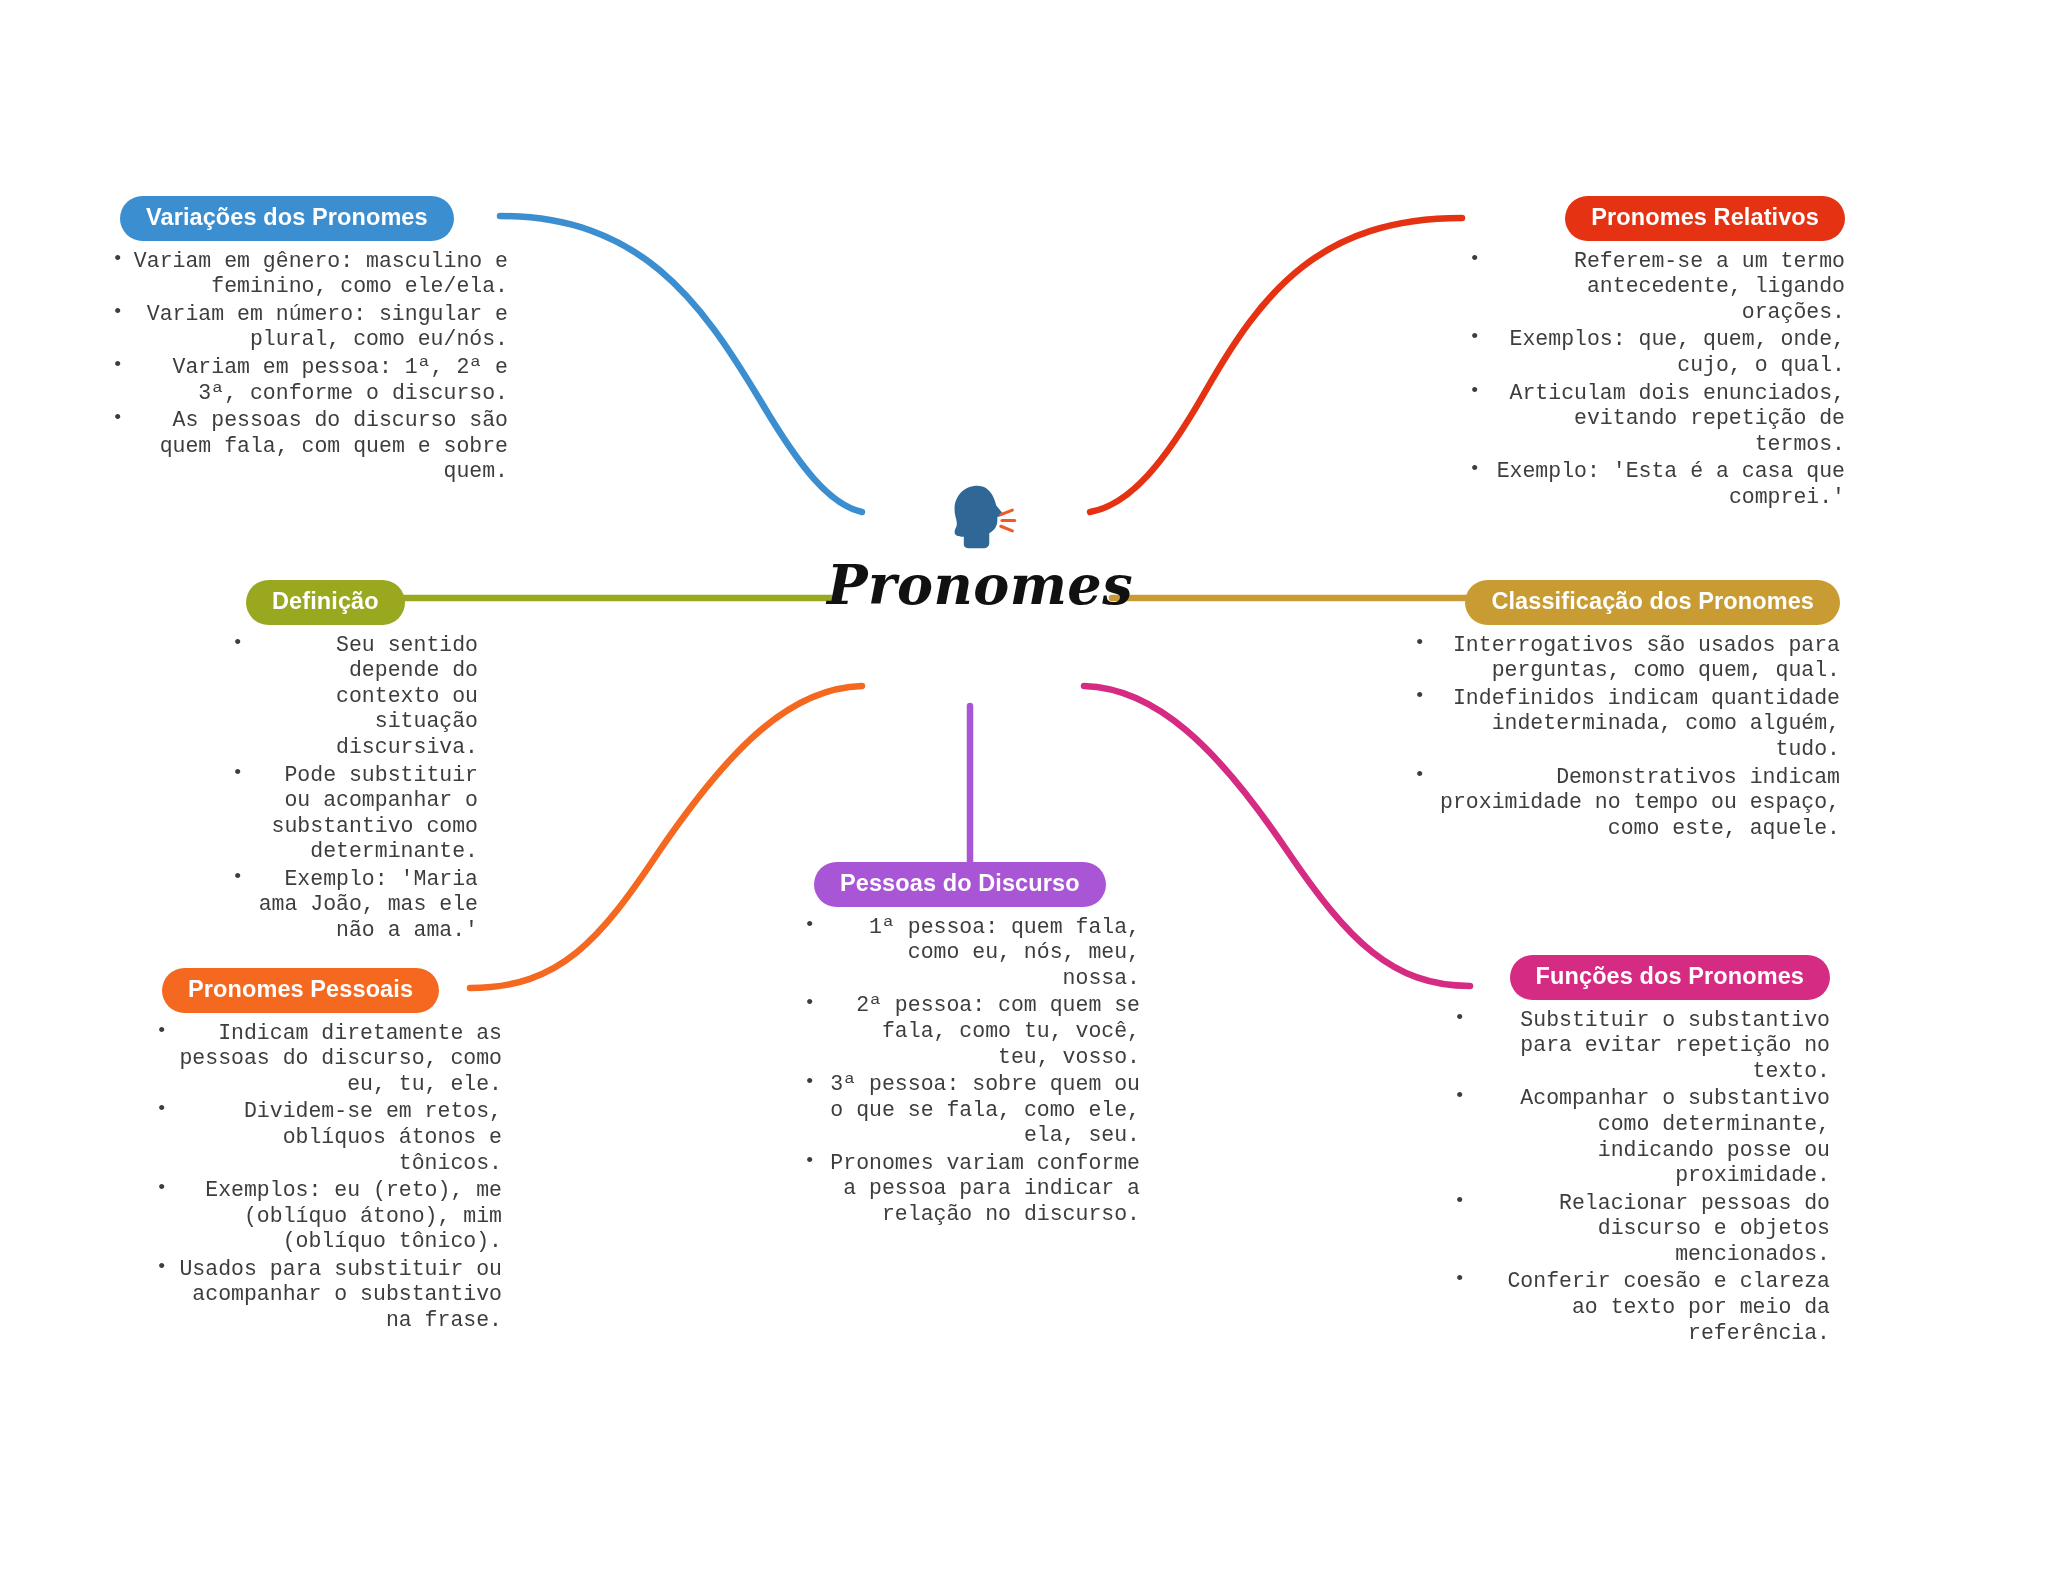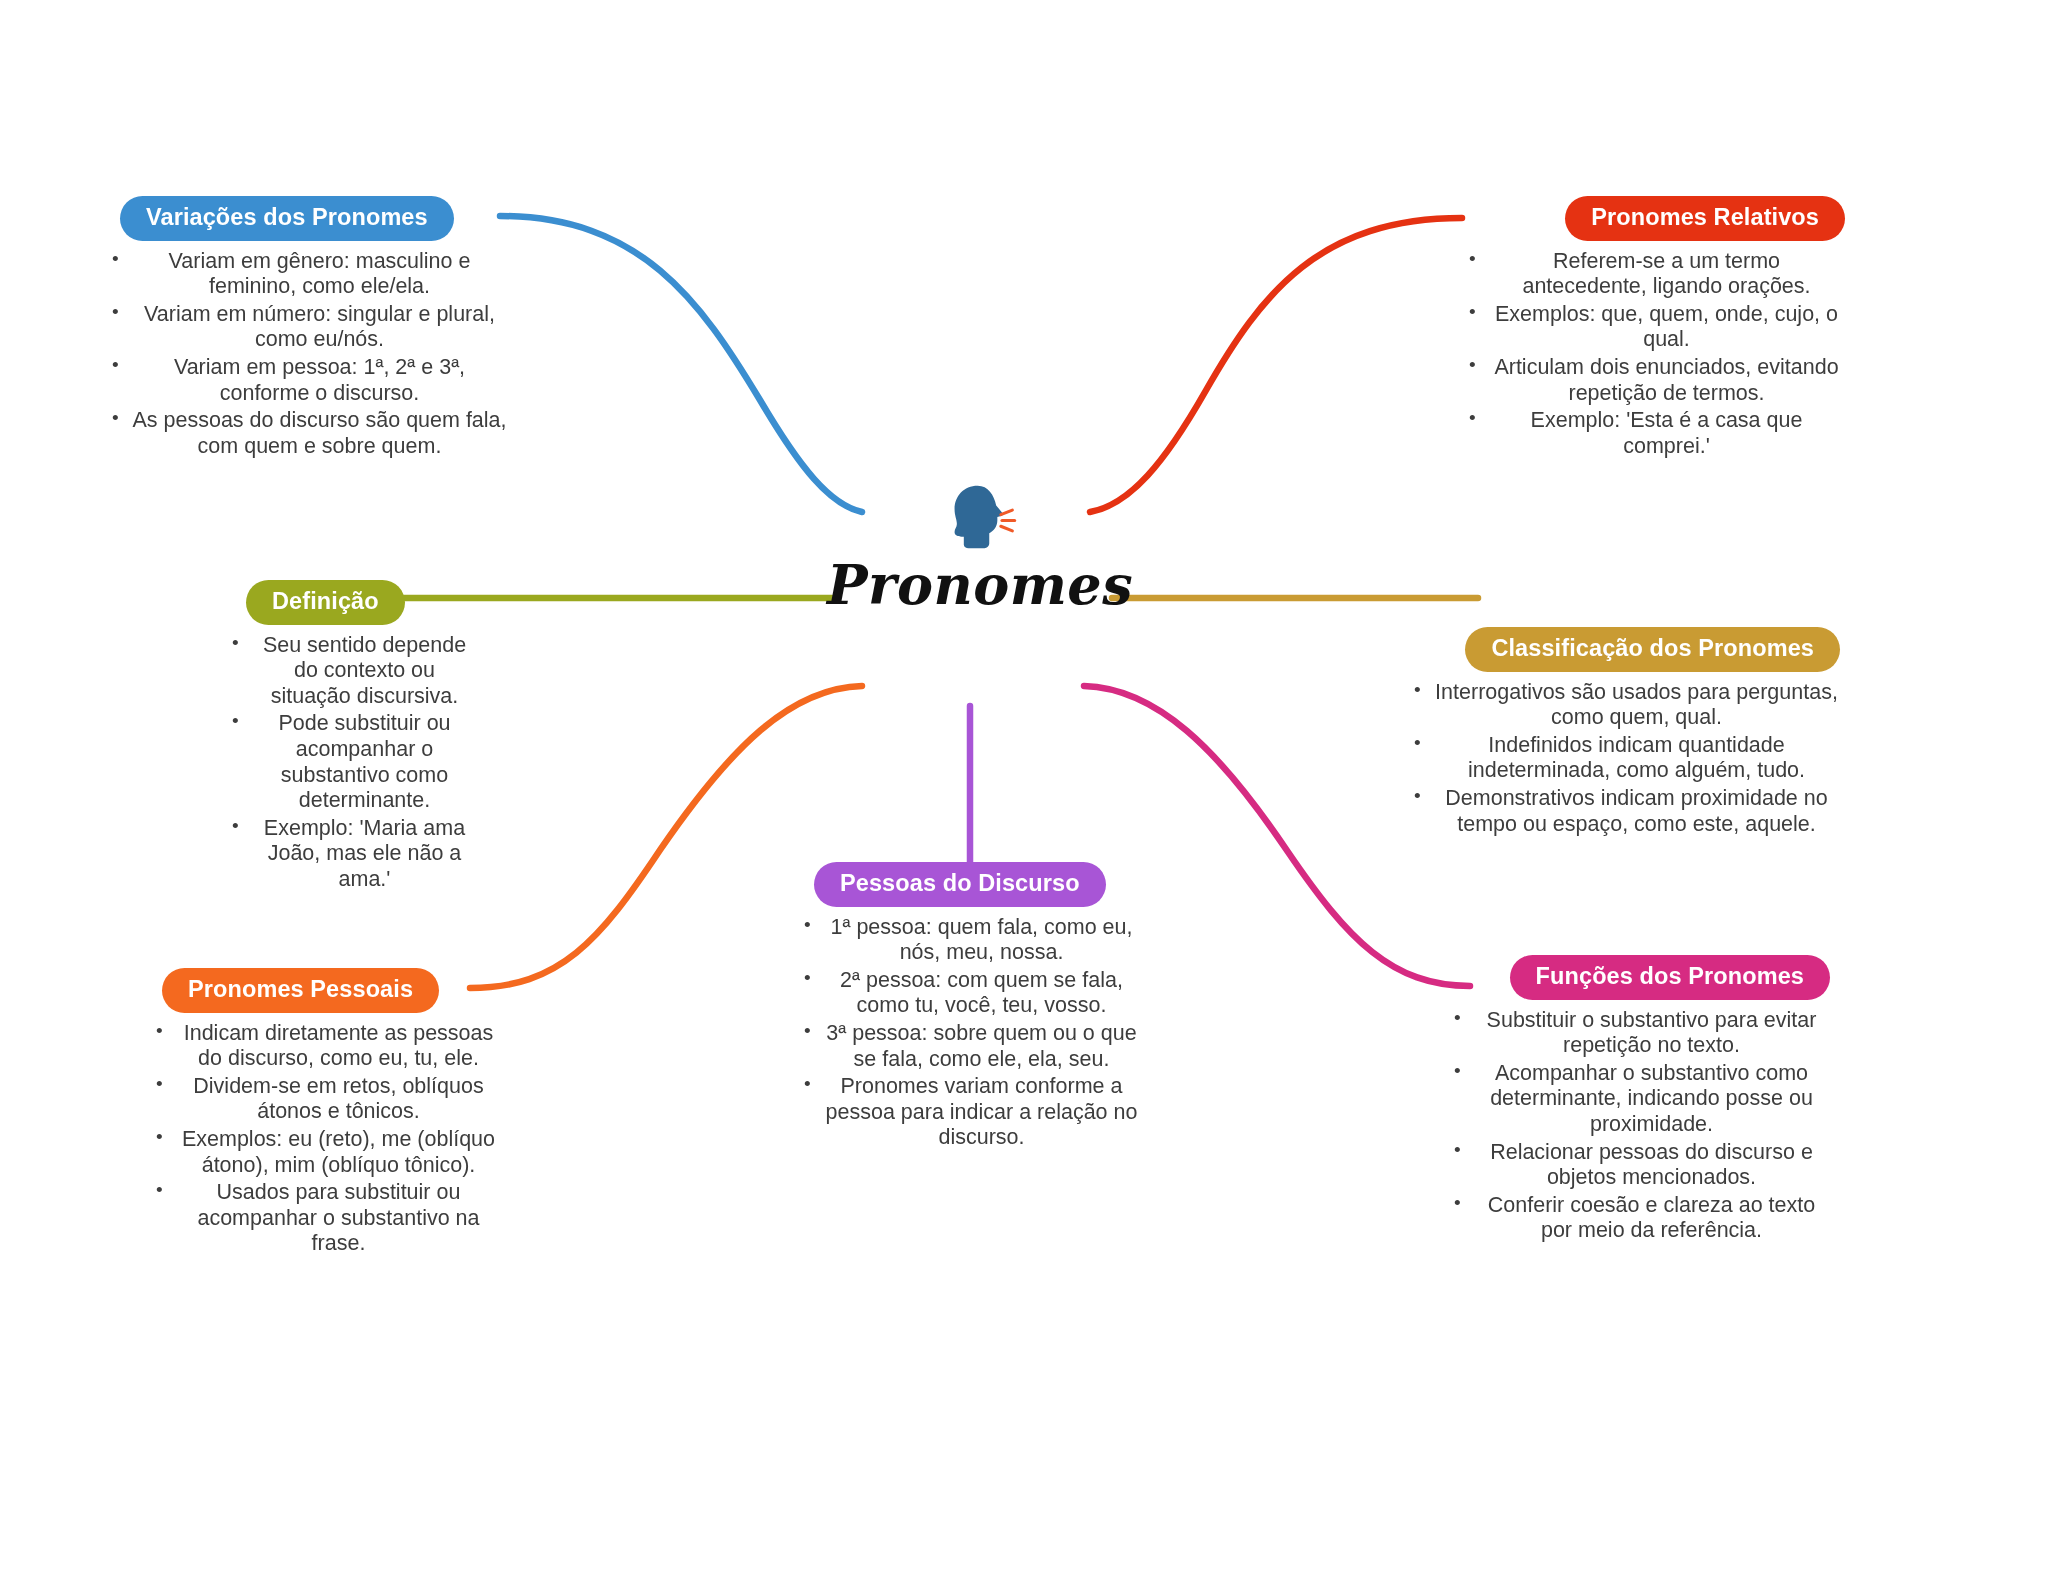--- a/index.html
+++ b/index.html
@@ -76,21 +76,22 @@
     margin: 8px 0 0 0;
     padding: 0;
     color: #3d3d3d;
     font-size: 21.5px;
     line-height: 1.19;
   }
   ul.items li {
     position: relative;
     padding-left: 23px;
     margin-bottom: 2px;
-    text-align: center;
+    text-align: right;
+    font-family: Liberation Mono, monospace;
   }
   ul.items li::before {
     content: "•";
     position: absolute;
     left: 4px;
     top: -1px;
     font-size: 19px;
     color: #3d3d3d;
   }
 
@@ -157,21 +158,21 @@
   <div class="branch" id="b-definicao">
     <span class="pill" style="background: rgb(154, 168, 31);">Definição</span>
     <ul class="items">
       <li>Seu sentido depende do contexto ou situação discursiva.</li>
       <li>Pode substituir ou acompanhar o substantivo como determinante.</li>
       <li>Exemplo: 'Maria ama João, mas ele não a ama.'</li>
     </ul>
   </div>
 
   <div class="branch align-right" id="b-classificacao">
-    <span class="pill" style="background: rgb(201, 155, 51); margin-top: 47px;">Classificação dos Pronomes</span>
+    <span class="pill" style="background: rgb(201, 155, 51);">Classificação dos Pronomes</span>
     <ul class="items">
       <li>Interrogativos são usados para perguntas, como quem, qual.</li>
       <li>Indefinidos indicam quantidade indeterminada, como alguém, tudo.</li>
       <li>Demonstrativos indicam proximidade no tempo ou espaço, como este, aquele.</li>
     </ul>
   </div>
 
   <div class="branch" id="b-pessoais">
     <span class="pill" style="background: rgb(244, 105, 31);">Pronomes Pessoais</span>
     <ul class="items">

